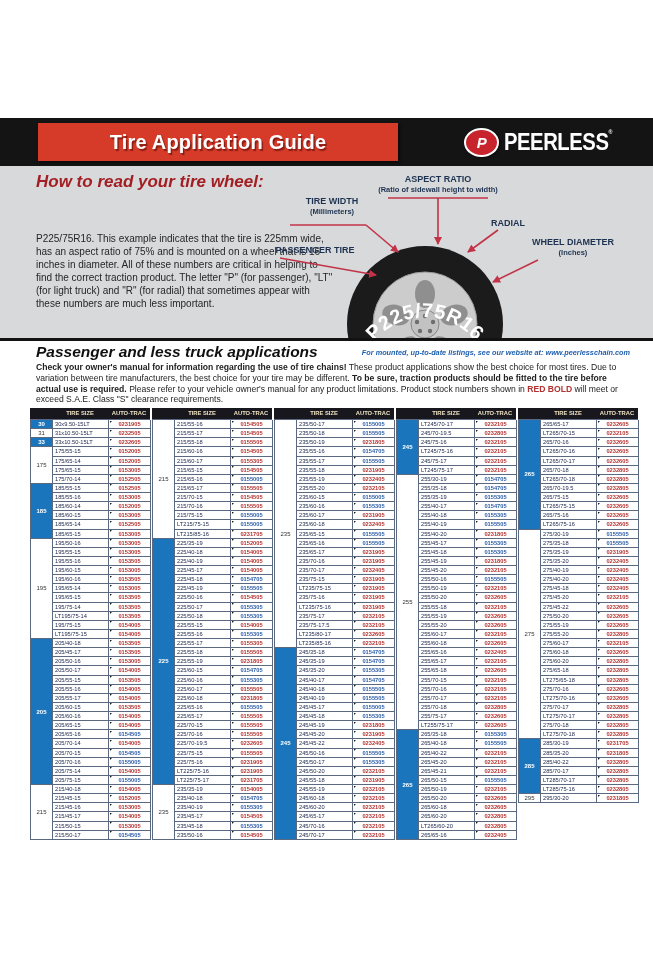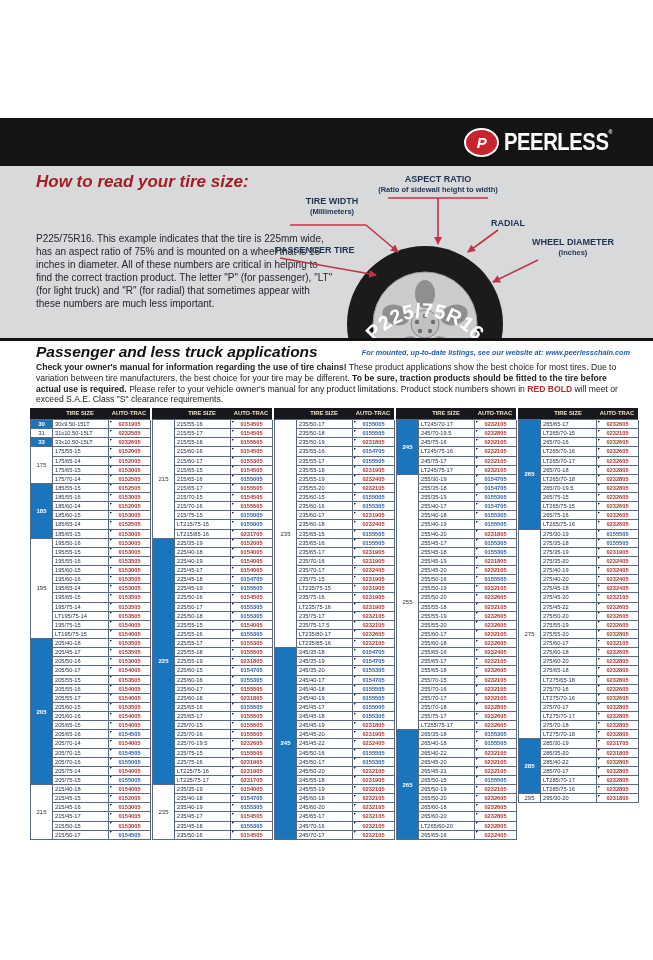--- a/index.html
+++ b/index.html
@@ -59,30 +59,33 @@
                  border-top:2.5px solid #1c1c1c;border-right:2.5px solid transparent;}
   .pred{color:#b23230;}.pblue{color:#2b5ca8;}
   .side{grid-column:1;font-size:6px;display:flex;align-items:center;justify-content:center;
         color:#333;background:#fff;}
   .side.blue{background:#1b75bc;color:#fff;font-weight:bold;}
 </style>
 </head>
 <body>
 
 <div class="banner">
+  <div class="banner-red">
+    <span class="banner-title">Tire Application Guide</span>
+  </div>
   <div class="logo">
     <span class="logo-oval">
       <span>P</span>
     </span>
     <span class="logo-word"><span>PEERLESS</span><sup class="logo-reg">®</sup></span>
   </div>
 </div>
 
 <div class="panel">
-  <div class="howto-h">How to read your tire size:</div>
+  <div class="howto-h">How to read your tire wheel:</div>
   <div class="howto-body">P225/75R16. This example indicates that the tire is 225mm wide, has an aspect ratio of 75% and is mounted on a wheel that is 16 inches in diameter. All of these numbers are critical in helping to find the correct traction product. The letter "P" (for passenger), "LT" (for light truck) and "R" (for radial) that sometimes appear with these numbers are much less important.</div>
 
   <svg class="diagram" width="383" height="172" viewBox="0 0 383 172">
     <defs>
       <marker id="arrow" viewBox="0 0 8 8" refX="7" refY="4" markerWidth="5" markerHeight="5" orient="auto">
         <path d="M0,0 L8,4 L0,8 z" fill="#c23348"></path>
       </marker>
       <path id="tirearc" d="M 97 187 A 64.8 64.8 0 0 1 213 187" fill="none"></path>
     </defs>
 

